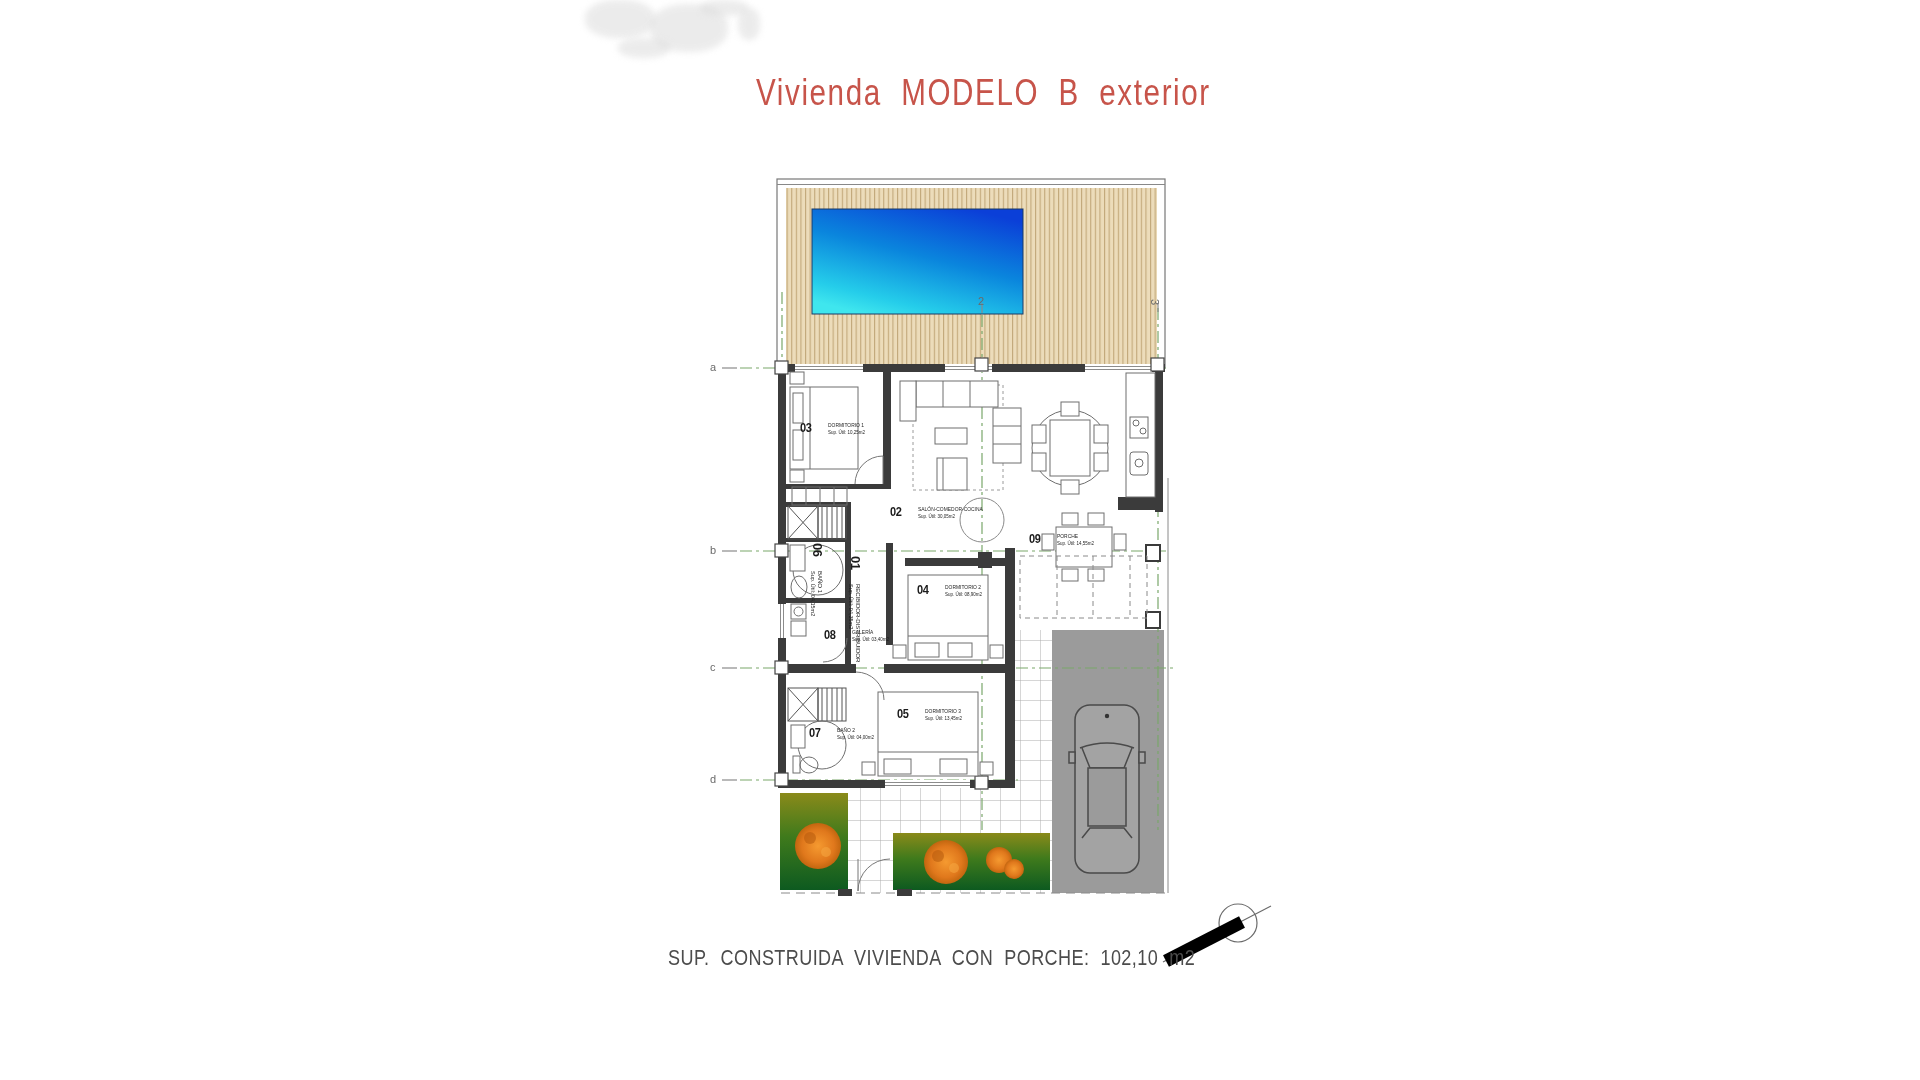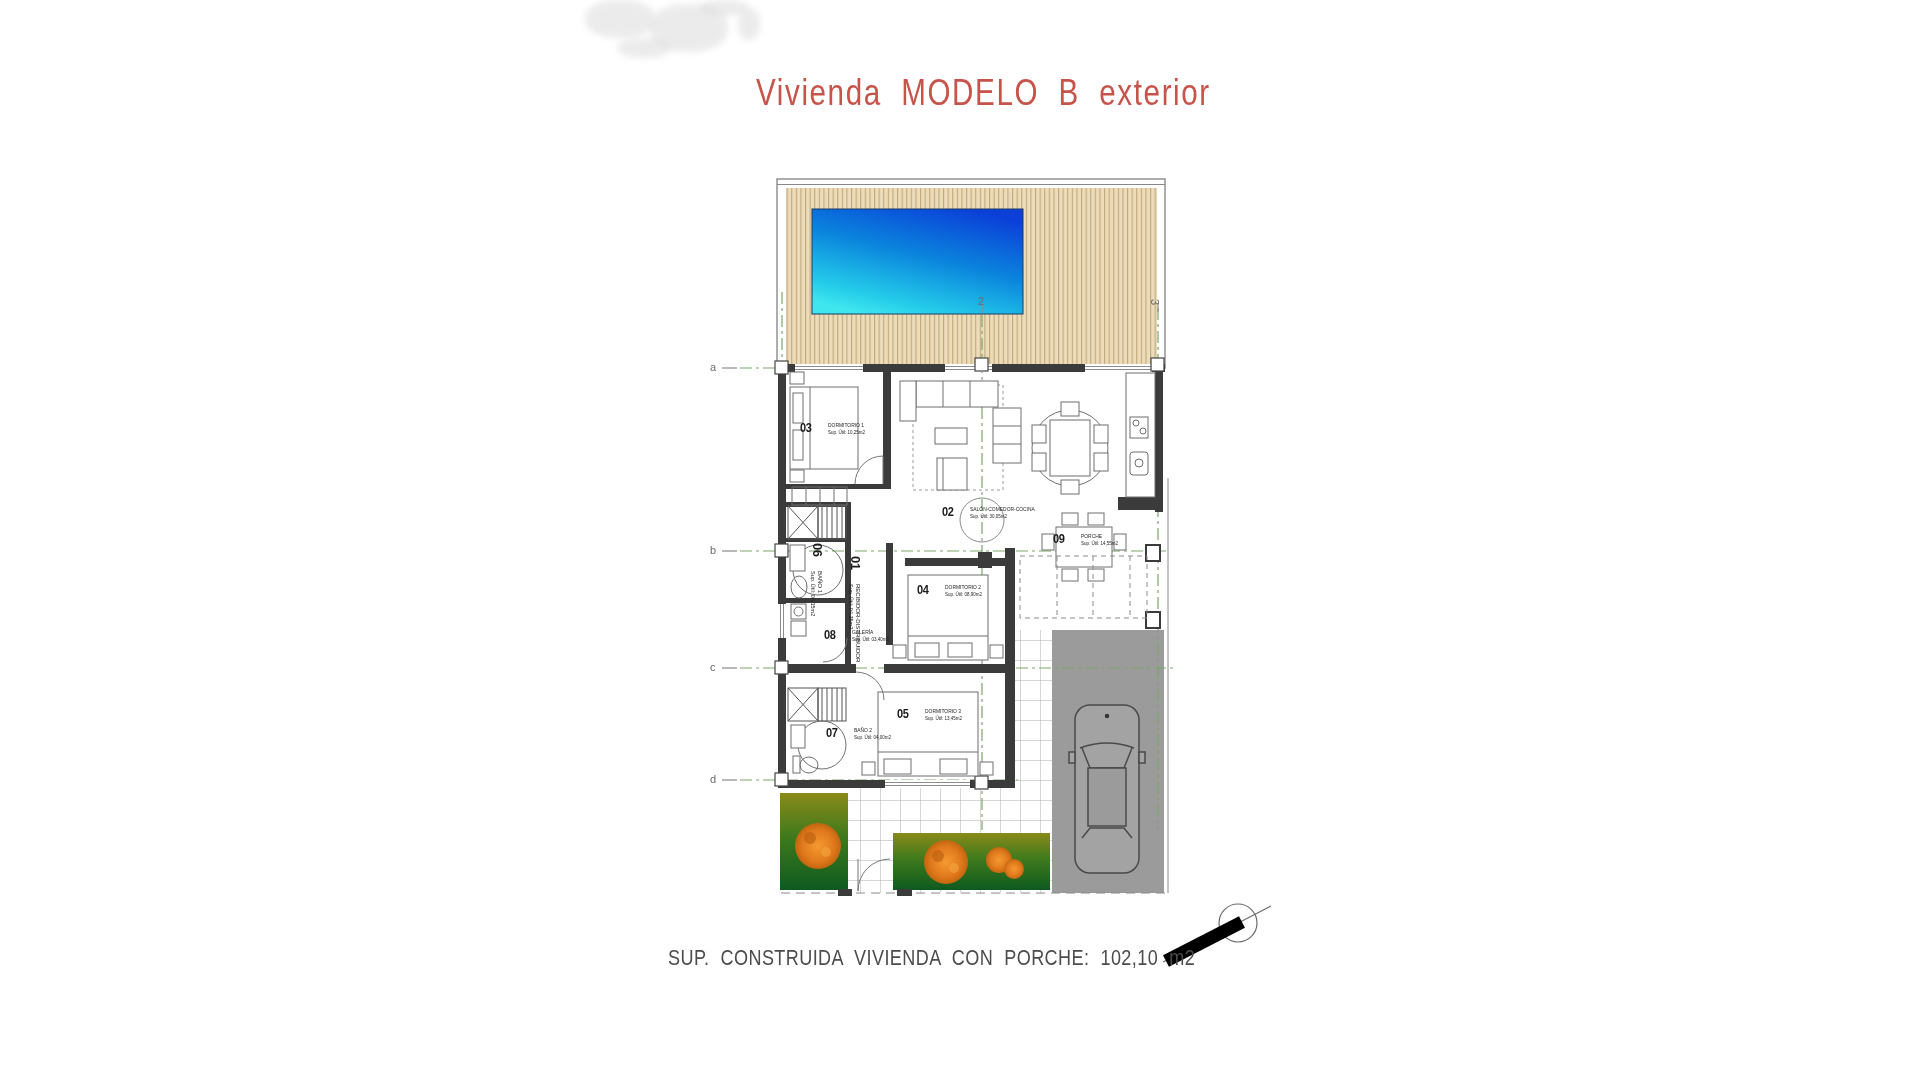--- a/index.html
+++ b/index.html
@@ -339,56 +339,56 @@
 <div class="gridlab" style="left:978px;top:295px">2</div>
 <div class="gridlab rot" style="left:1152px;top:296px">3</div>
 
 <div class="rlabel" style="left:800px;top:422px">
   <span class="num">03</span>
   <span class="txt">
       <span class="name">DORMITORIO 1</span>
   <span class="area">Sup. Útil: 10,25m2</span>
     </span>
 </div>
-<div class="rlabel" style="left:942px;top:506px">
+<div class="rlabel" style="left:890px;top:506px">
   <span class="num">02</span>
   <span class="txt">
       <span class="name">SALÓN-COMEDOR-COCINA</span>
   <span class="area">Sup. Útil: 30,05m2</span>
     </span>
 </div>
 <div class="rlabel" style="left:917px;top:584px">
   <span class="num">04</span>
   <span class="txt">
       <span class="name">DORMITORIO 2</span>
   <span class="area">Sup. Útil: 08,90m2</span>
     </span>
 </div>
-<div class="rlabel" style="left:1053px;top:533px">
+<div class="rlabel" style="left:1029px;top:533px">
   <span class="num">09</span>
   <span class="txt">
       <span class="name">PORCHE</span>
   <span class="area">Sup. Útil: 14,55m2</span>
     </span>
 </div>
 <div class="rlabel" style="left:897px;top:708px">
   <span class="num">05</span>
   <span class="txt">
       <span class="name">DORMITORIO 3</span>
   <span class="area">Sup. Útil: 13,45m2</span>
     </span>
 </div>
 <div class="rlabel" style="left:824px;top:629px">
   <span class="num">08</span>
   <span class="txt">
       <span class="name">GALERÍA</span>
   <span class="area">Sup. Útil: 03,40m2</span>
     </span>
 </div>
-<div class="rlabel" style="left:826px;top:727px">
+<div class="rlabel" style="left:809px;top:727px">
   <span class="num">07</span>
   <span class="txt">
       <span class="name">BAÑO 2</span>
   <span class="area">Sup. Útil: 04,00m2</span>
     </span>
 </div>
 <div class="rlabel vert" style="left:848px;top:556px">
   <span class="num">01</span>
   <span class="txt">
       <span class="name">RECIBIDOR-DISTRIBUIDOR</span>

